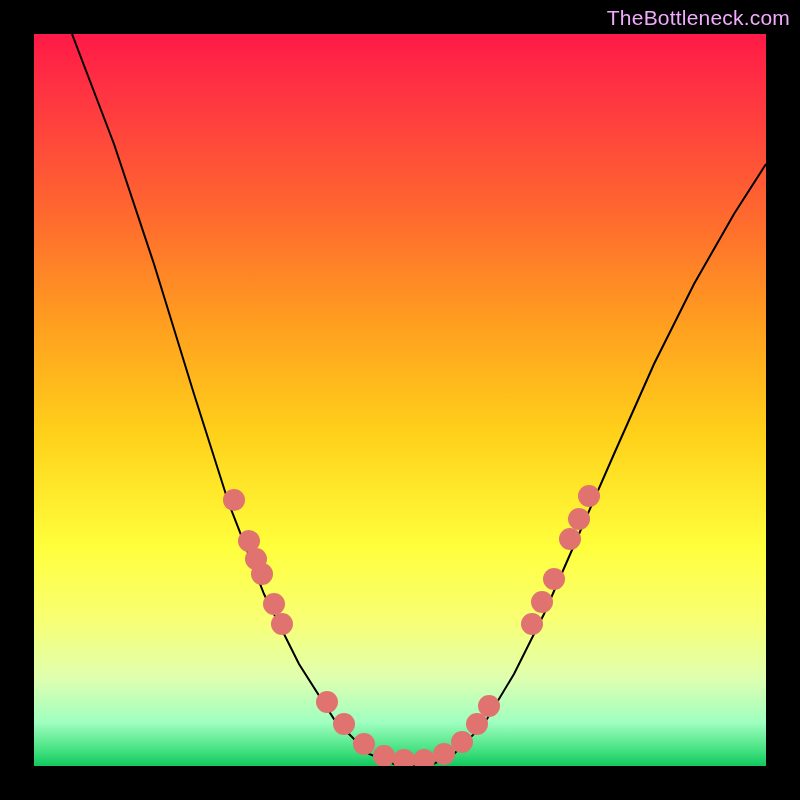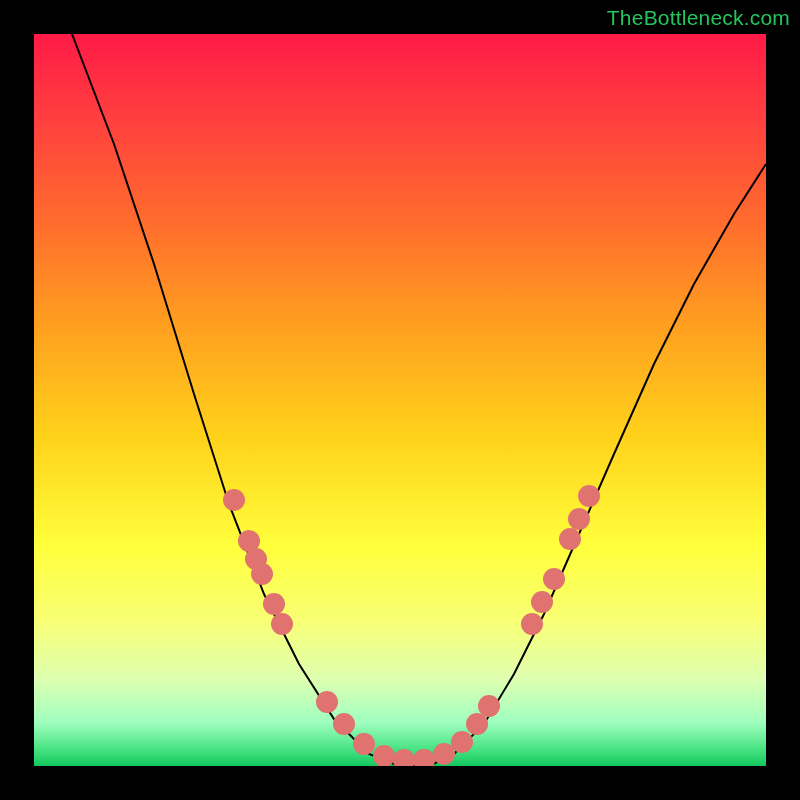--- a/index.html
+++ b/index.html
@@ -35,21 +35,21 @@
       #f8ff73 80%,
       #dfffb0 88%,
       #a0ffc0 94%,
       #41e07e 98%,
       #12c75e 100%);
   }
   .watermark {
     position: absolute;
     top: 6px;
     right: 10px;
-    color: #22c55e;
+    color: #f0abfc;
     font-size: 21px;
     font-weight: 500;
     letter-spacing: 0.2px;
     user-select: none;
   }
   svg.curve {
     position: absolute;
     left: 0;
     top: 0;
     width: 732px;

